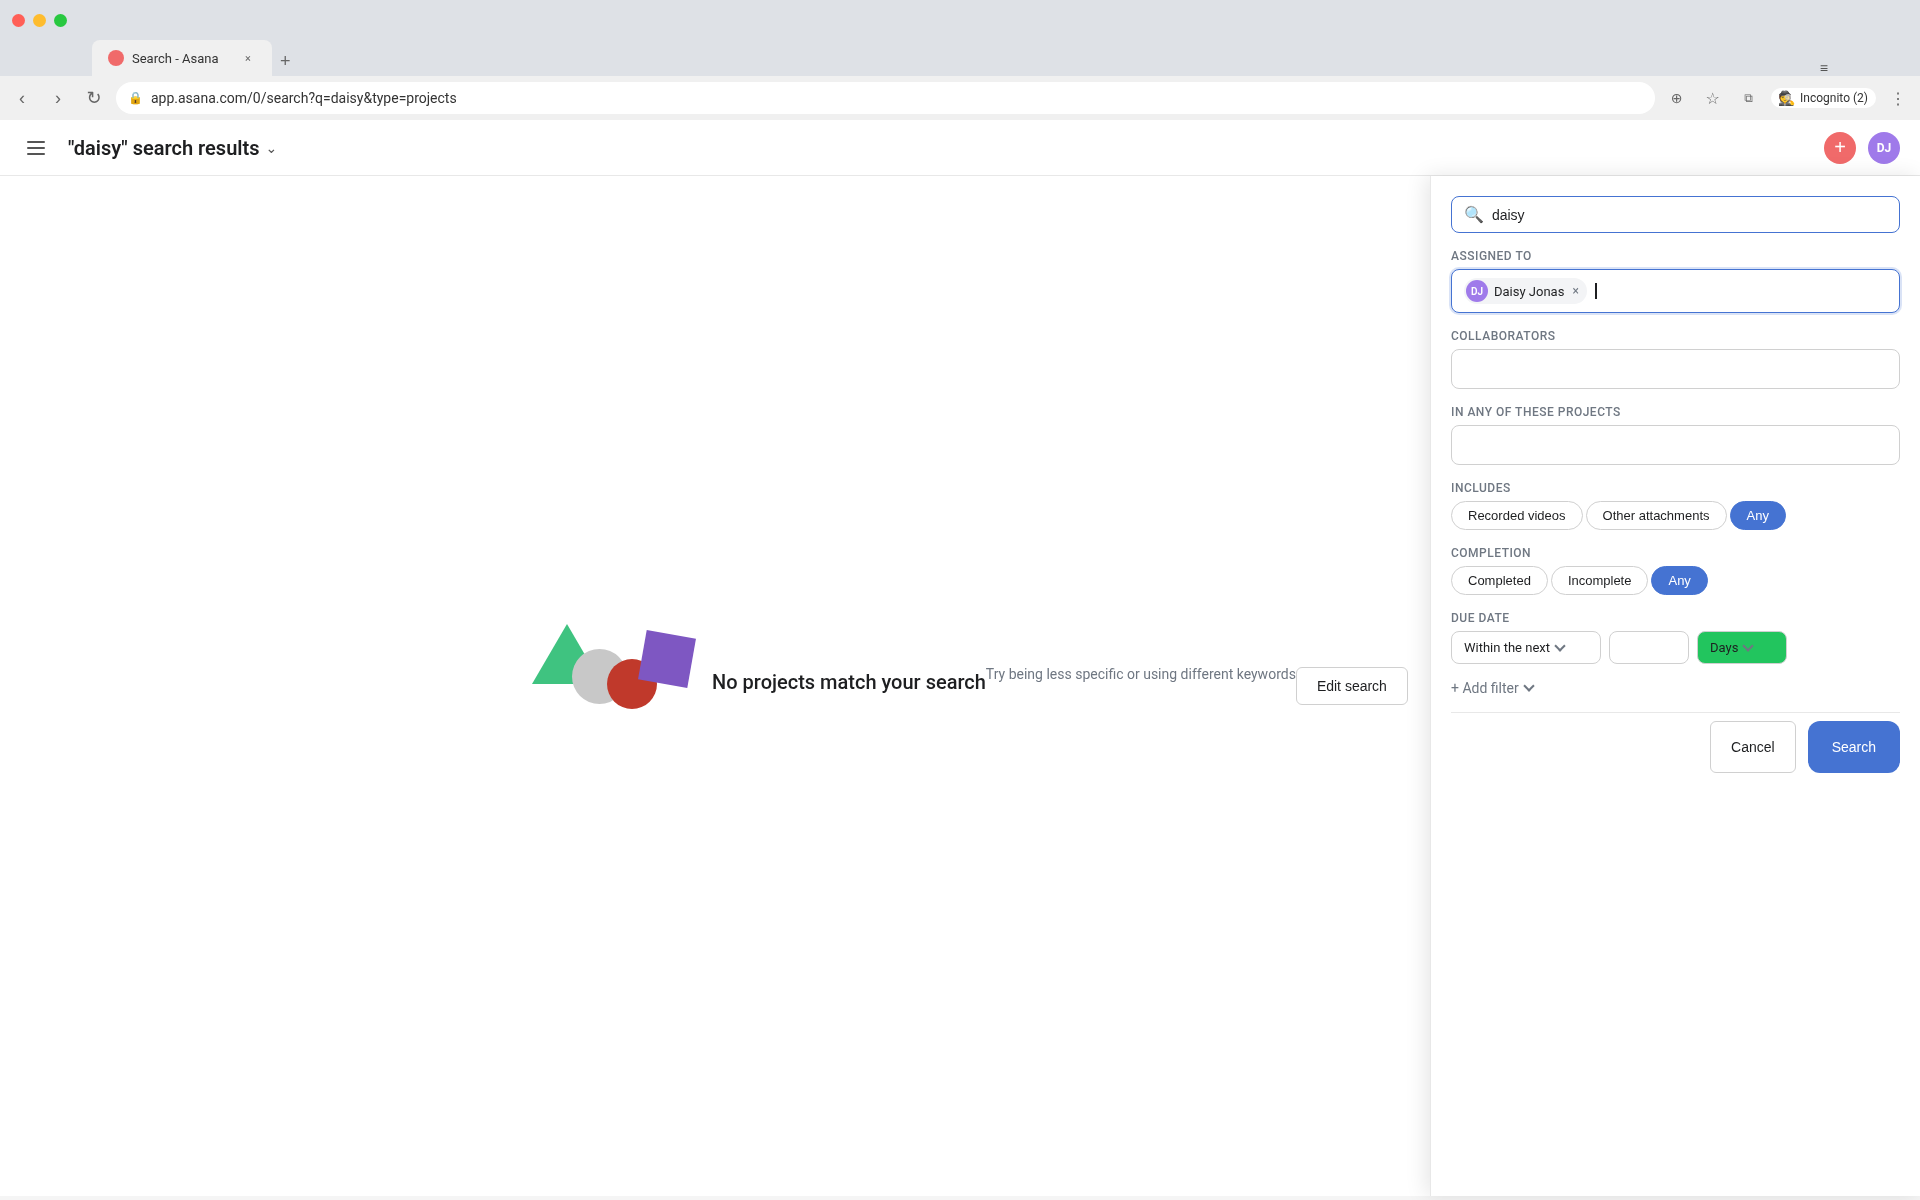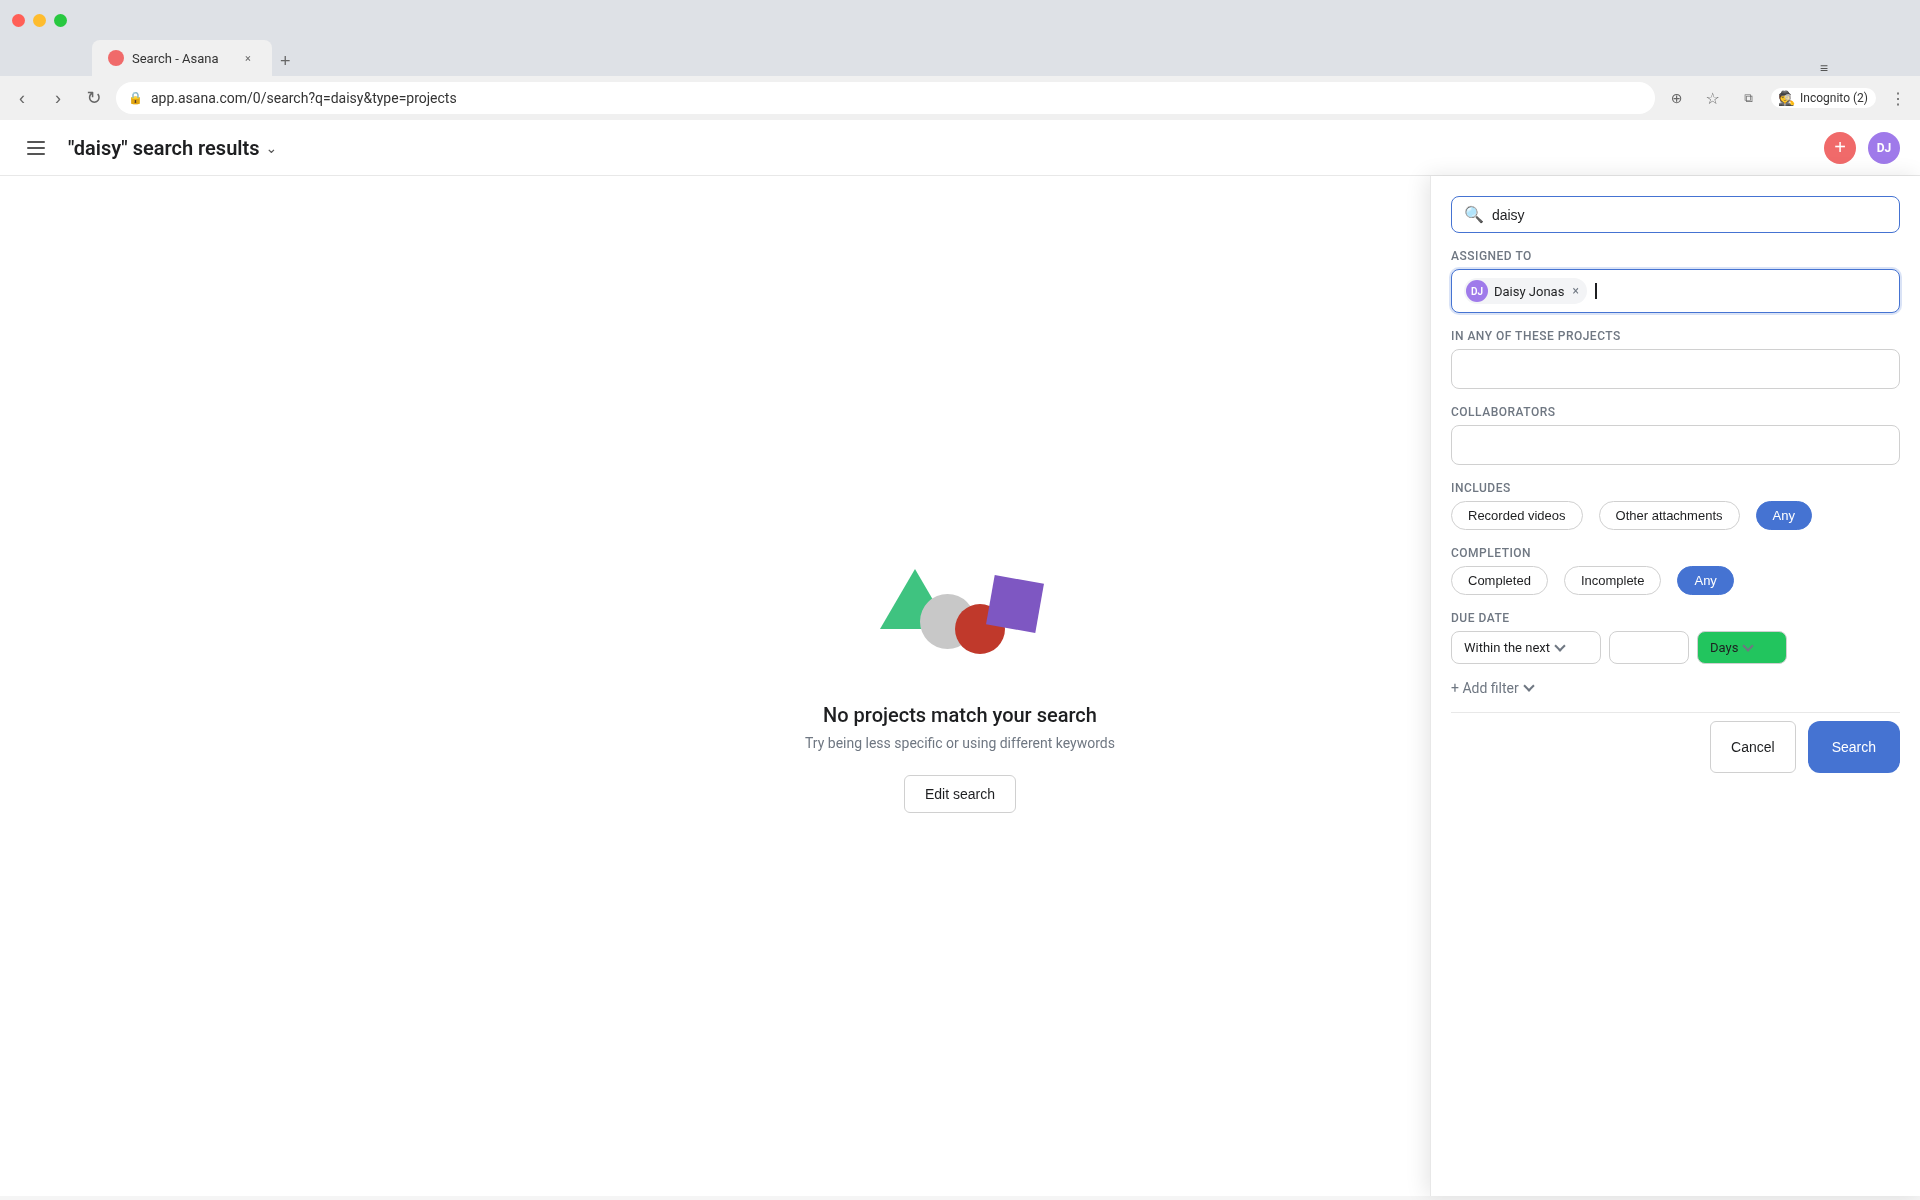--- a/index.html
+++ b/index.html
@@ -233,21 +233,21 @@
     
     .main-content {
       flex: 1;
       display: flex;
       position: relative;
       background: white;
     }
     .empty-state {
       flex: 1;
       display: flex;
-      flex-direction: column;
+      flex-direction: row;
       align-items: center;
       justify-content: center;
       padding: 40px;
     }
     .empty-illustration {
       width: 200px;
       height: 120px;
       position: relative;
       margin-bottom: 24px;
     }
@@ -382,21 +382,21 @@
       border: 1px solid #d0d0d0;
       border-radius: 8px;
       padding: 8px 12px;
       min-height: 40px;
       font-size: 14px;
       background: white;
     }
 
     .toggle-group {
       display: flex;
-      gap: 16px;
+      gap: 3px;
       flex-wrap: wrap;
     }
     .toggle-btn {
       border: 1px solid #d0d0d0;
       border-radius: 20px;
       padding: 6px 16px;
       font-size: 13px;
       color: #1e1f21;
       cursor: pointer;
       background: white;
@@ -671,26 +671,26 @@
           <div class="user-token">
             <div class="user-avatar-small">DJ</div>
             <span>Daisy Jonas</span>
             <span class="token-remove">×</span>
           </div>
           <div class="token-cursor"></div>
         </div>
       </div>
 
       <div class="field-group">
+        <div class="field-label">Collaborators</div>
+        <div class="text-input-field"></div>
+      </div>
+
+      <div class="field-group">
         <div class="field-label">In any of these projects</div>
-        <div class="text-input-field"></div>
-      </div>
-
-      <div class="field-group">
-        <div class="field-label">Collaborators</div>
         <div class="text-input-field"></div>
       </div>
 
       <div class="field-group">
         <div class="field-label">Includes</div>
         <div class="toggle-group">
           <button class="toggle-btn">Recorded videos</button>
           <button class="toggle-btn">Other attachments</button>
           <button class="toggle-btn active">Any</button>
         </div>

